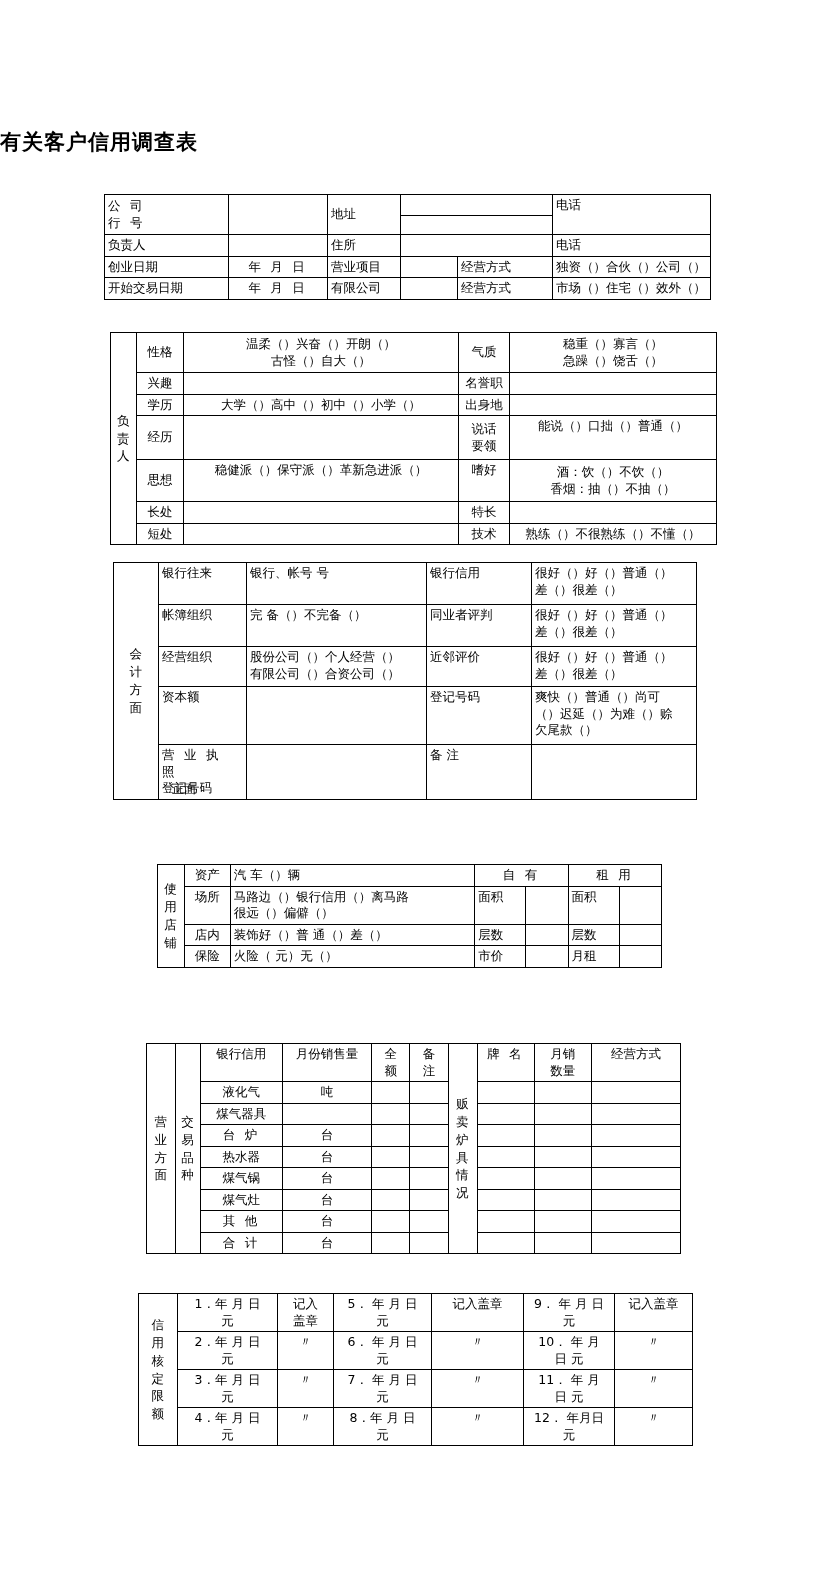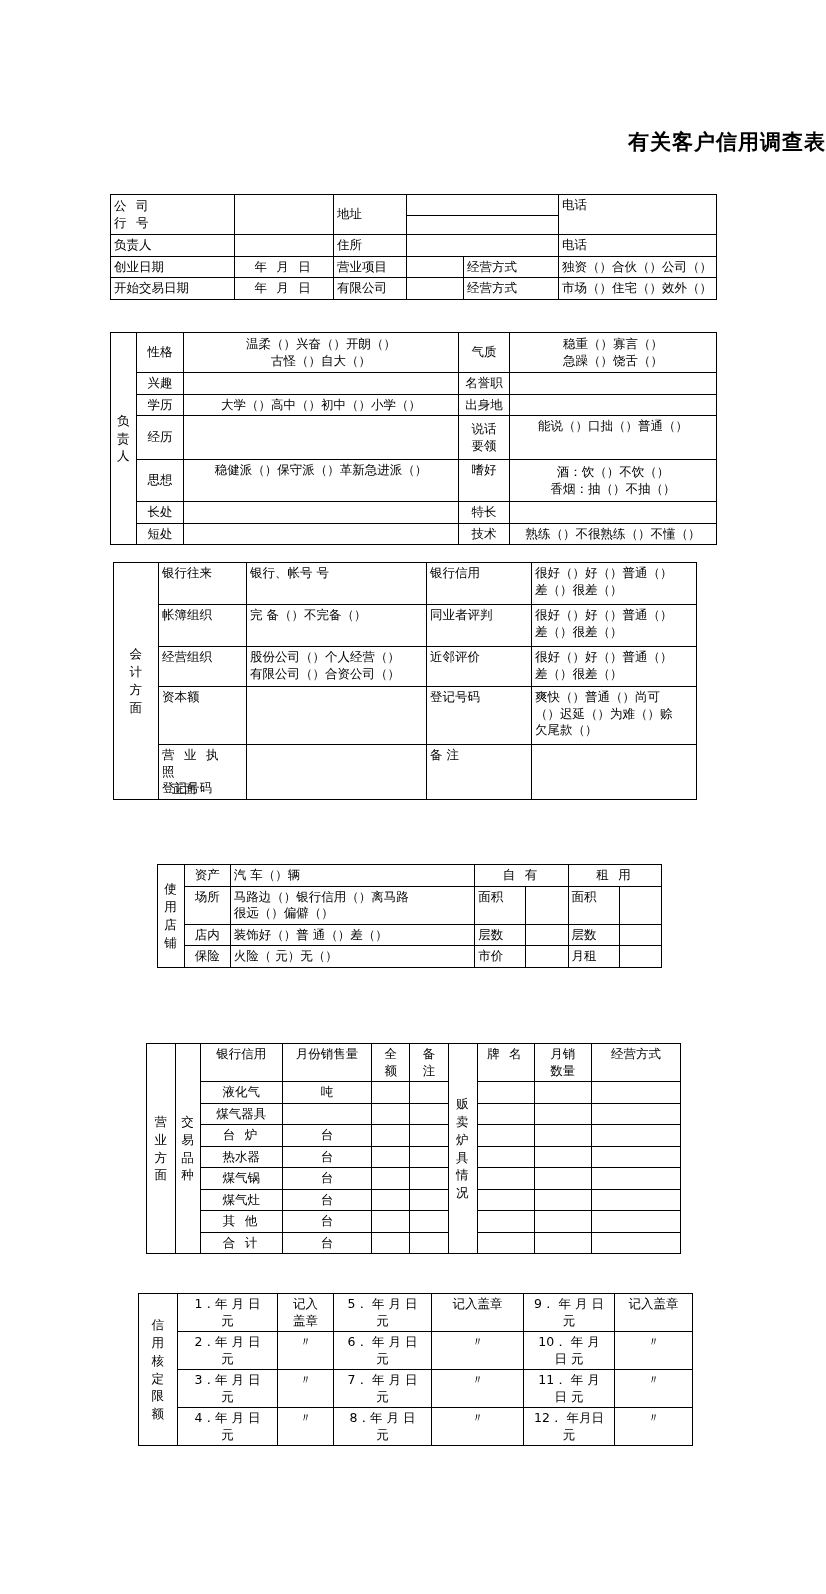--- a/index.html
+++ b/index.html
@@ -21,21 +21,21 @@
     width: 826px;
     height: 1594px;
   }
 
   
   .doc-title {
     position: absolute;
     left: 0;
     top: 128px;
     width: 826px;
-    text-align: right;
+    text-align: left;
     font-size: 21px;
     font-weight: bold;
     letter-spacing: 1px;
     font-family: "DejaVu Serif", "Liberation Serif", serif;
   }
 
   
   table.form {
     position: absolute;
     border-collapse: collapse;
@@ -57,21 +57,21 @@
   .vert {
     text-align: center;
     letter-spacing: 0.06em;
     line-height: 1.42;
     font-size: 12.5px;
   }
   .vert span { display: block; }
   .two span { display: block; }
 
   
-  #t1 { left: 110px; top: 194px; width: 606px; }
+  #t1 { left: 104px; top: 194px; width: 606px; }
 
   
   #t2 { left: 110px; top: 332px; width: 606px; }
 
   
   #t3 { left: 113px; top: 562px; width: 583px; }
 
   
   .caption-zhengmian {
     position: absolute;

